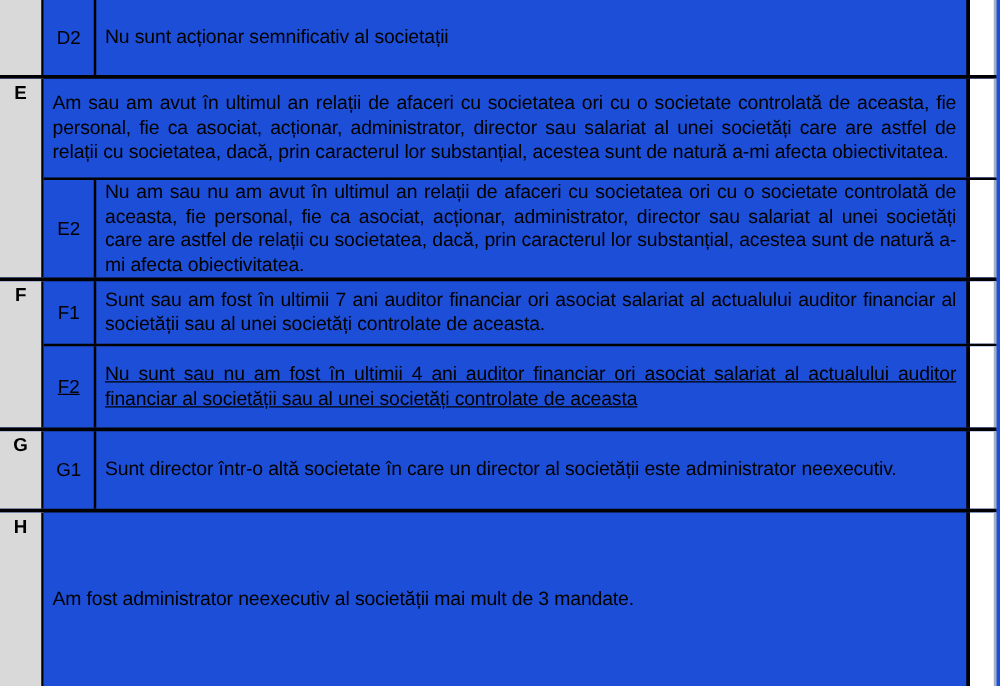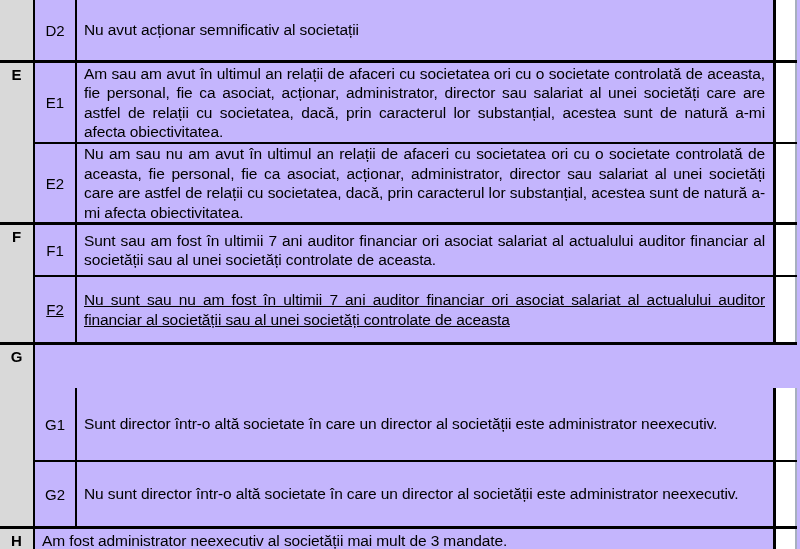--- a/index.html
+++ b/index.html
@@ -1,18 +1,18 @@
 <!DOCTYPE html>
 <html><head>
 <meta charset="utf-8">
 <style>
   html, body { margin: 0; padding: 0; background: #ffffff; }
   #page {
     width: 800px; height: 549px;
-    background: #c4b5fd;
+    background: #1d4ed8;
     overflow: hidden;
     font-family: "Liberation Sans", "DejaVu Sans", sans-serif;
     color: #000000;
     box-sizing: border-box;
     padding-right: 3px;
     display: flex;
     flex-direction: column;
   }
   .group {
     display: flex;
@@ -79,31 +79,30 @@
 </head>
 <body>
 
 <div id="page">
     <div class="group">
       <div class="letter-cell"></div>
       <div class="group-body">
         <div class="sub-row" style="height: 60px;">
           <div class="code-cell">D2</div>
           <div class="text-cell">
-            <div class="txt">Nu avut acționar semnificativ al societații</div>
+            <div class="txt">Nu sunt acționar semnificativ al societații</div>
           </div>
           <div class="mark-cell"></div>
         </div>
       </div>
     </div>
     <div class="group">
       <div class="letter-cell">E</div>
       <div class="group-body">
         <div class="sub-row" style="height: 79px;">
-          <div class="code-cell">E1</div>
           <div class="text-cell">
             <div class="txt">Am sau am avut în ultimul an relații de afaceri cu societatea ori cu o societate controlată de aceasta, fie personal, fie ca asociat, acționar, administrator, director sau salariat al unei societăți care are astfel de relații cu societatea, dacă, prin caracterul lor substanțial, acestea sunt de natură a-mi afecta obiectivitatea.</div>
           </div>
           <div class="mark-cell"></div>
         </div>
         <div class="sub-row" style="height: 80px;">
           <div class="code-cell">E2</div>
           <div class="text-cell">
             <div class="txt">Nu am sau nu am avut în ultimul an relații de afaceri cu societatea ori cu o societate controlată de aceasta, fie personal, fie ca asociat, acționar, administrator, director sau salariat al unei societăți care are astfel de relații cu societatea, dacă, prin caracterul lor substanțial, acestea sunt de natură a-mi afecta obiectivitatea.</div>
           </div>
@@ -117,40 +116,33 @@
         <div class="sub-row" style="height: 50px;">
           <div class="code-cell">F1</div>
           <div class="text-cell">
             <div class="txt">Sunt sau am fost în ultimii 7 ani auditor financiar ori asociat salariat al actualului auditor financiar al societății sau al unei societăți controlate de aceasta.</div>
           </div>
           <div class="mark-cell"></div>
         </div>
         <div class="sub-row" style="height: 67px; text-decoration: underline;">
           <div class="code-cell">F2</div>
           <div class="text-cell">
-            <div class="txt">Nu sunt sau nu am fost în ultimii 7 ani auditor financiar ori asociat salariat al actualului auditor financiar al societății sau al unei societăți controlate de aceasta</div>
+            <div class="txt">Nu sunt sau nu am fost în ultimii 4 ani auditor financiar ori asociat salariat al actualului auditor financiar al societății sau al unei societăți controlate de aceasta</div>
           </div>
           <div class="mark-cell"></div>
         </div>
       </div>
     </div>
     <div class="group">
       <div class="letter-cell">G</div>
       <div class="group-body">
-        <div class="sub-row" style="height: 72px; margin-top: 43px;">
+        <div class="sub-row" style="height: 62px;">
           <div class="code-cell">G1</div>
           <div class="text-cell">
             <div class="txt">Sunt director într-o altă societate în care un director al societății este administrator neexecutiv.</div>
-          </div>
-          <div class="mark-cell"></div>
-        </div>
-        <div class="sub-row" style="height: 66px;">
-          <div class="code-cell">G2</div>
-          <div class="text-cell">
-            <div class="txt">Nu sunt director într-o altă societate în care un director al societății este administrator neexecutiv.</div>
           </div>
           <div class="mark-cell"></div>
         </div>
       </div>
     </div>
     <div class="group">
       <div class="letter-cell">H</div>
       <div class="group-body">
         <div class="sub-row grow">
           <div class="text-cell">

